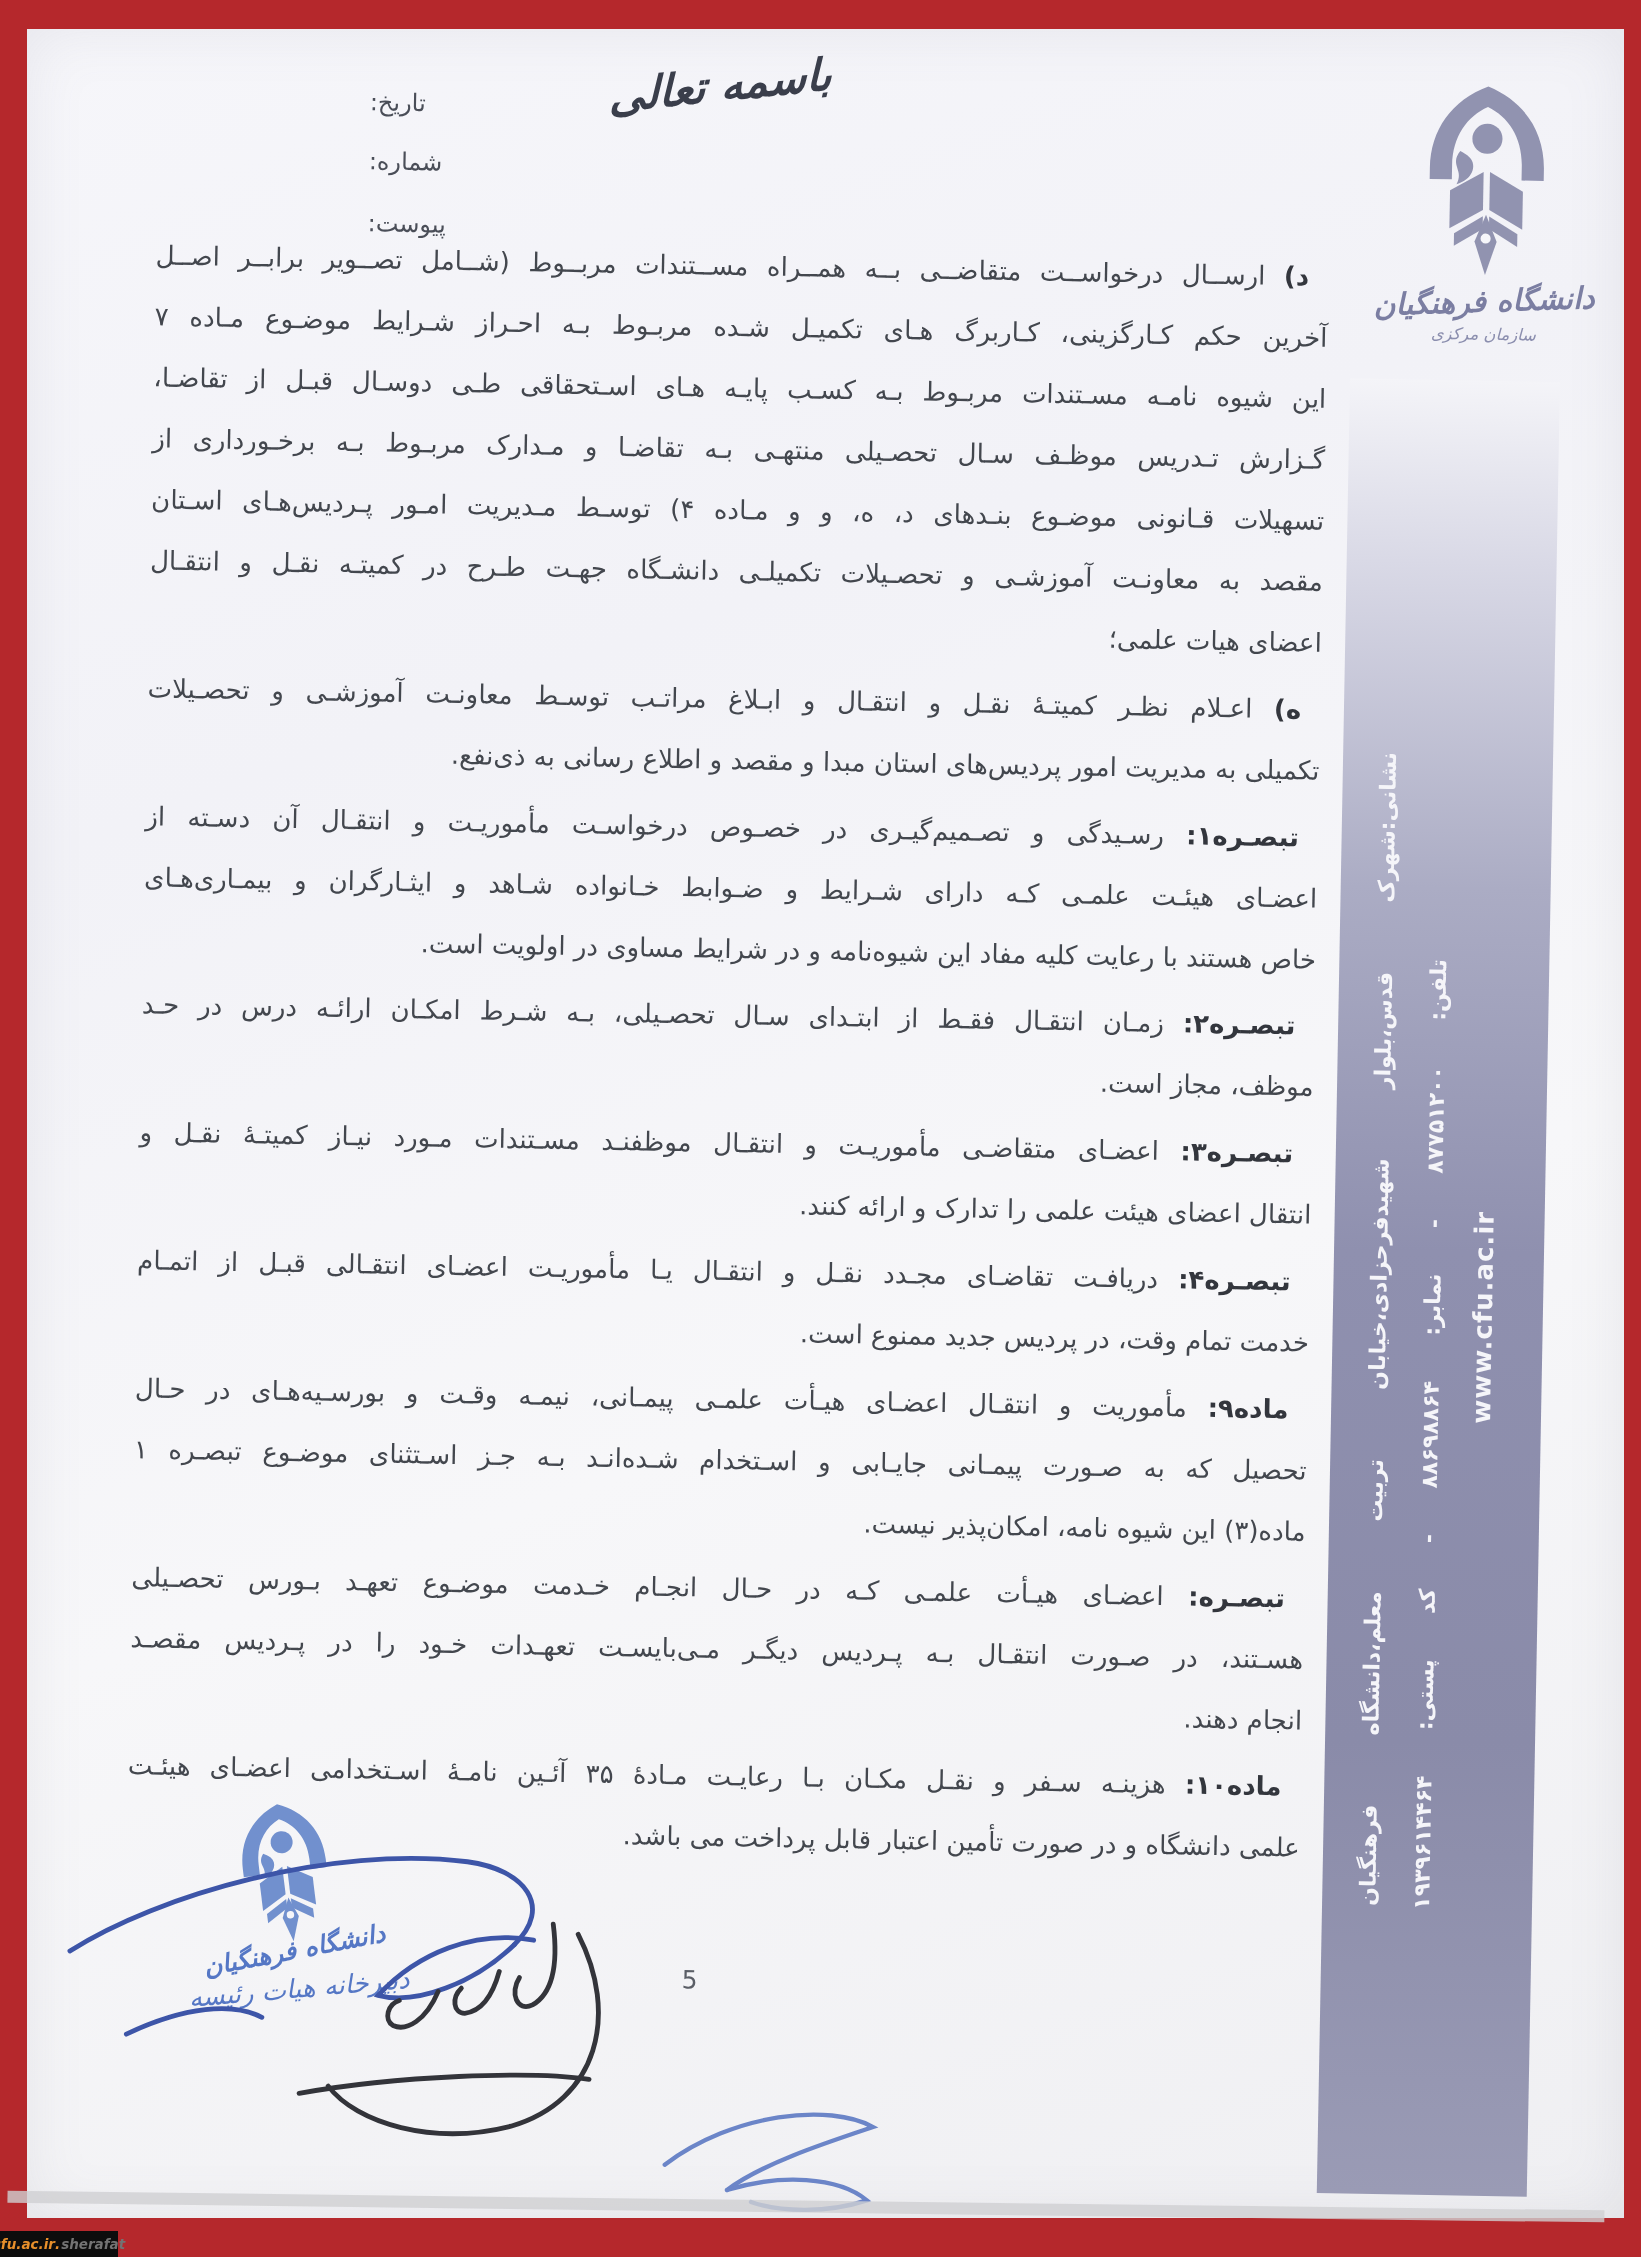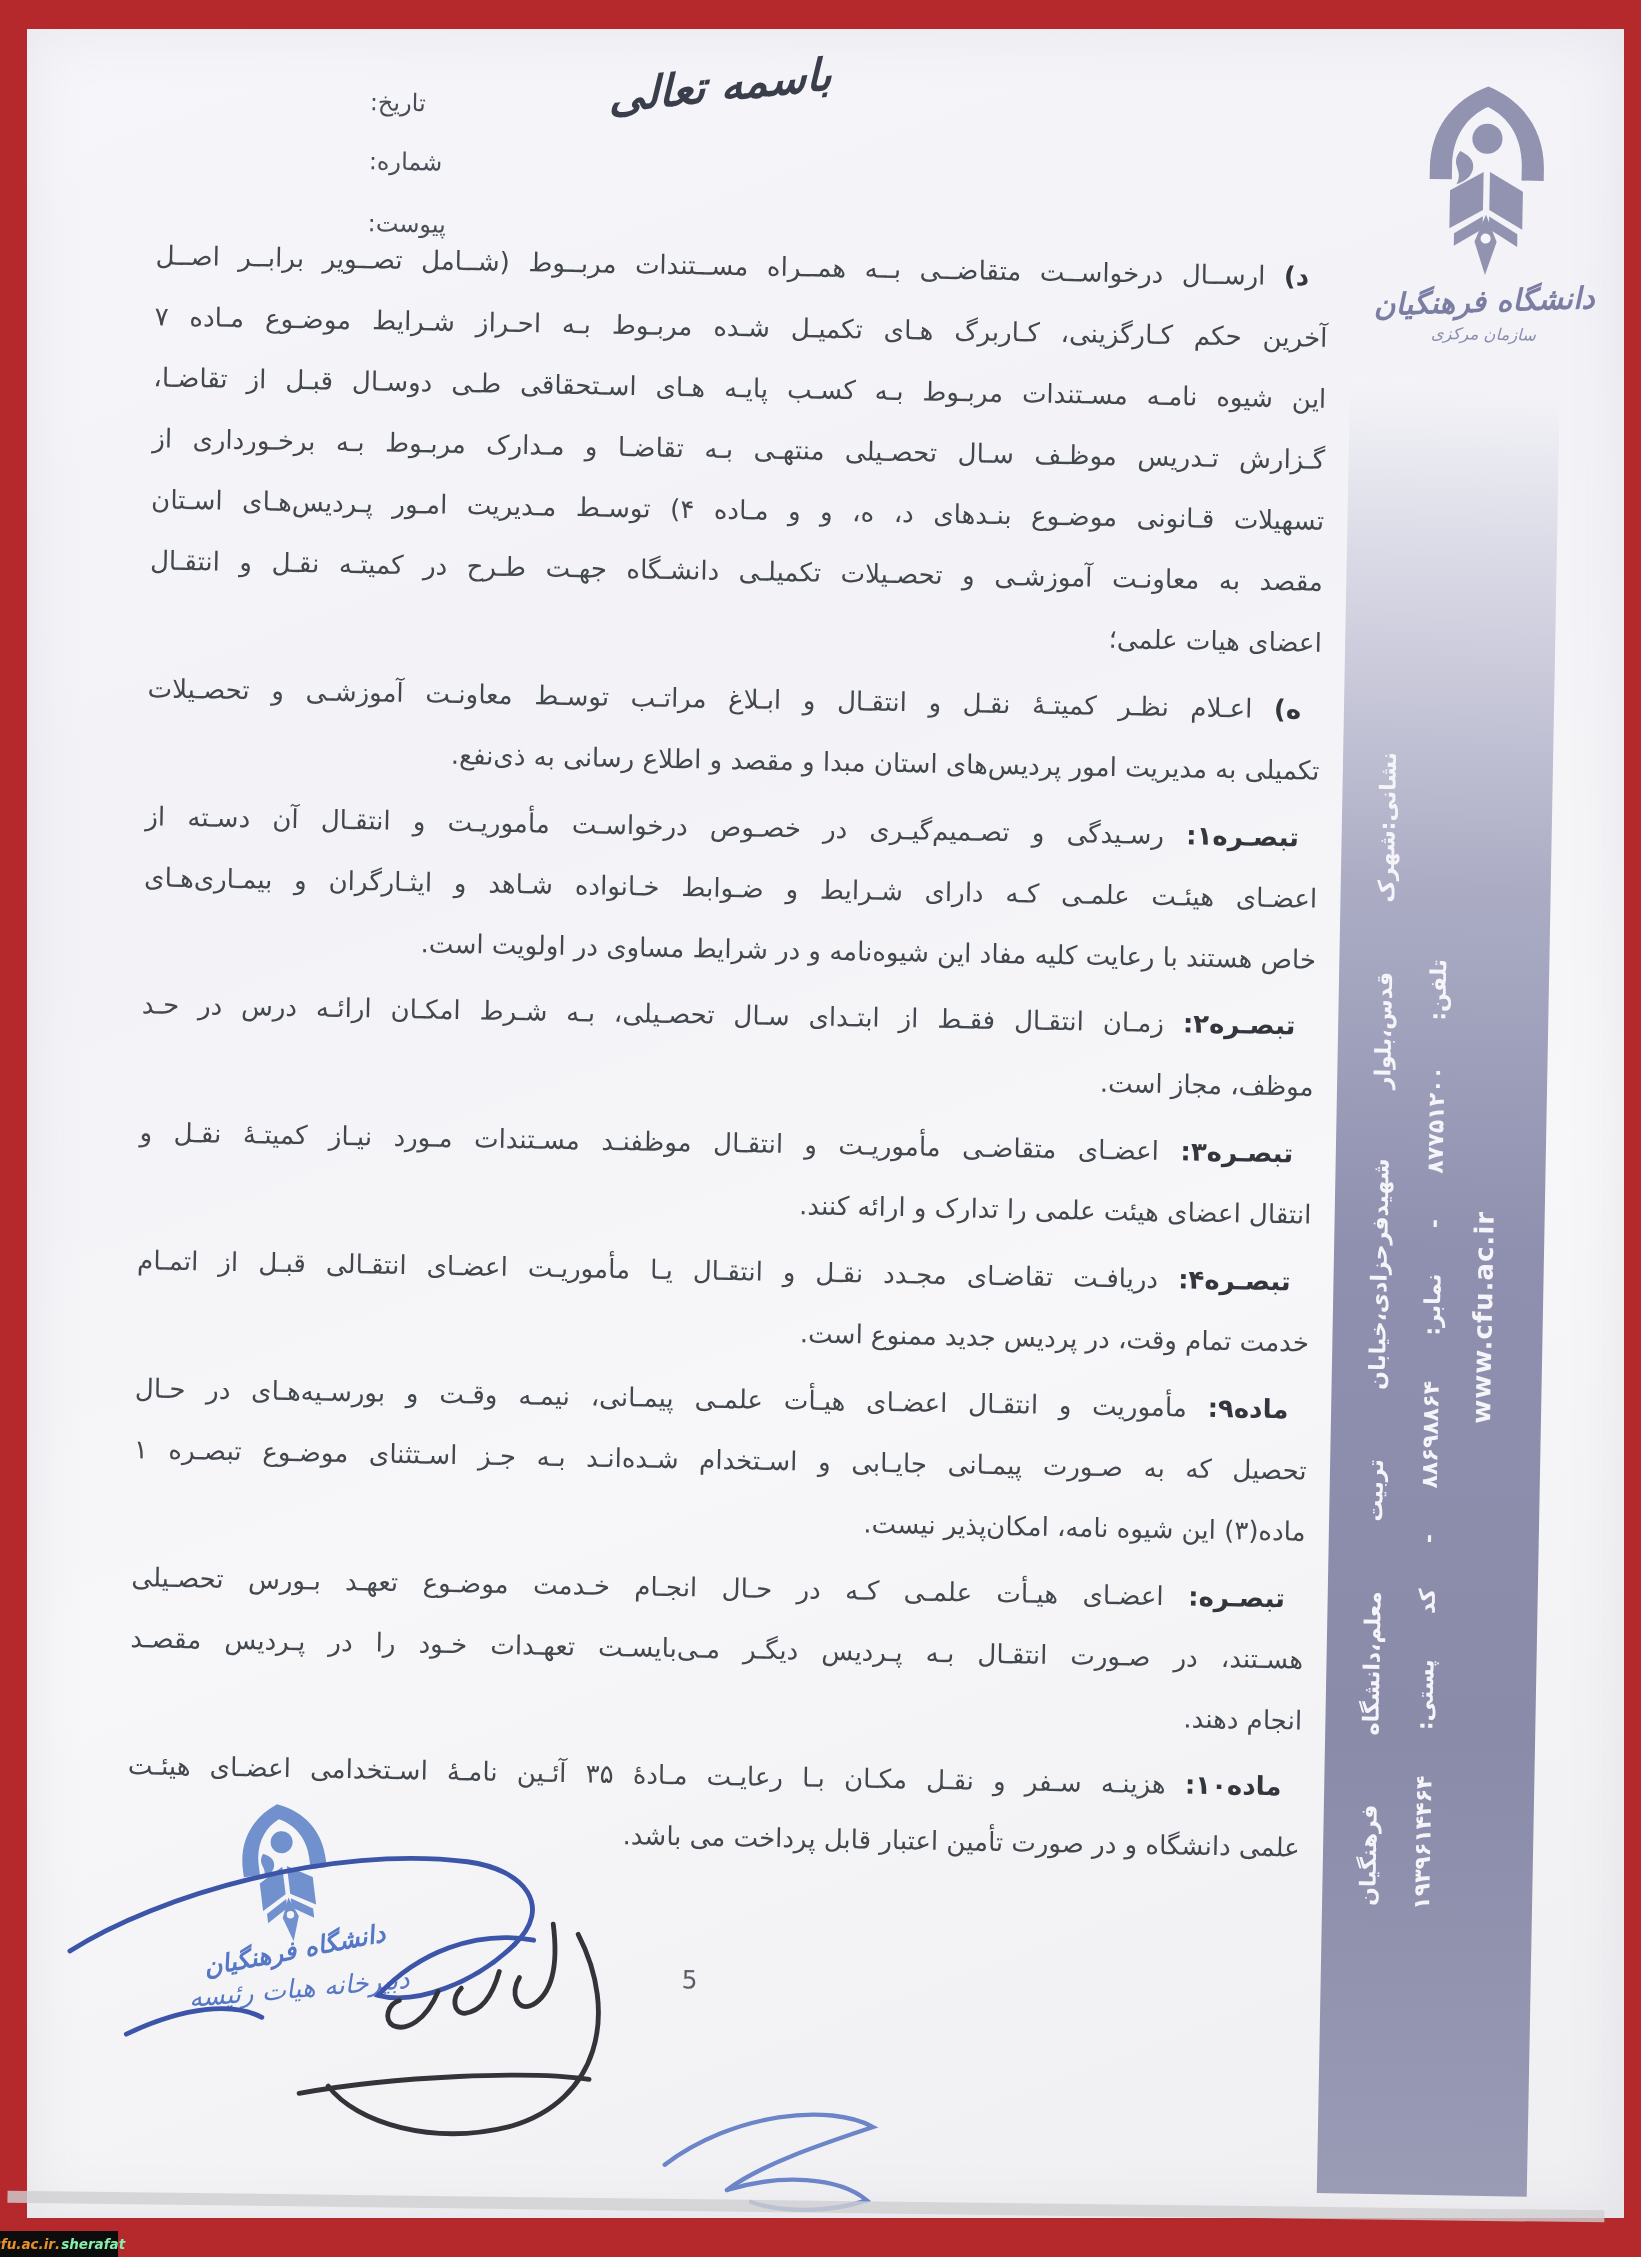--- a/index.html
+++ b/index.html
@@ -64,21 +64,21 @@
   #scan-shadow{
     position:absolute;left:0;bottom:5.8px;width:100%;height:11.6px;
     background:#cfcfd2;transform:rotate(-.35deg);opacity:.8;
   }
   
   #watermark{
     position:absolute;left:0;bottom:0;width:118px;height:26px;background:#0d0d0d;
     display:flex;align-items:center;justify-content:center;gap:1px;
     font-size:13.5px;font-weight:bold;font-style:italic;z-index:9;
   }
-  #watermark .wm-a{color:#86efac;}
+  #watermark .wm-a{color:#737373;}
   #watermark .wm-b{color:#e8902b;}
 </style>
 </head>
 <body>
 
 <svg width="0" height="0" style="position:absolute">
   <defs>
     <g id="cfu-emblem">
       <path d="M50,3 C27,12 14,31 14,55 L14,62 L28,62 L28,53 C28,35 37,22 50,16 C63,22 72,35 72,53 L72,62 L86,62 L86,55 C86,31 73,12 50,3 Z"></path>
       <circle cx="50" cy="36" r="9.5"></circle>

